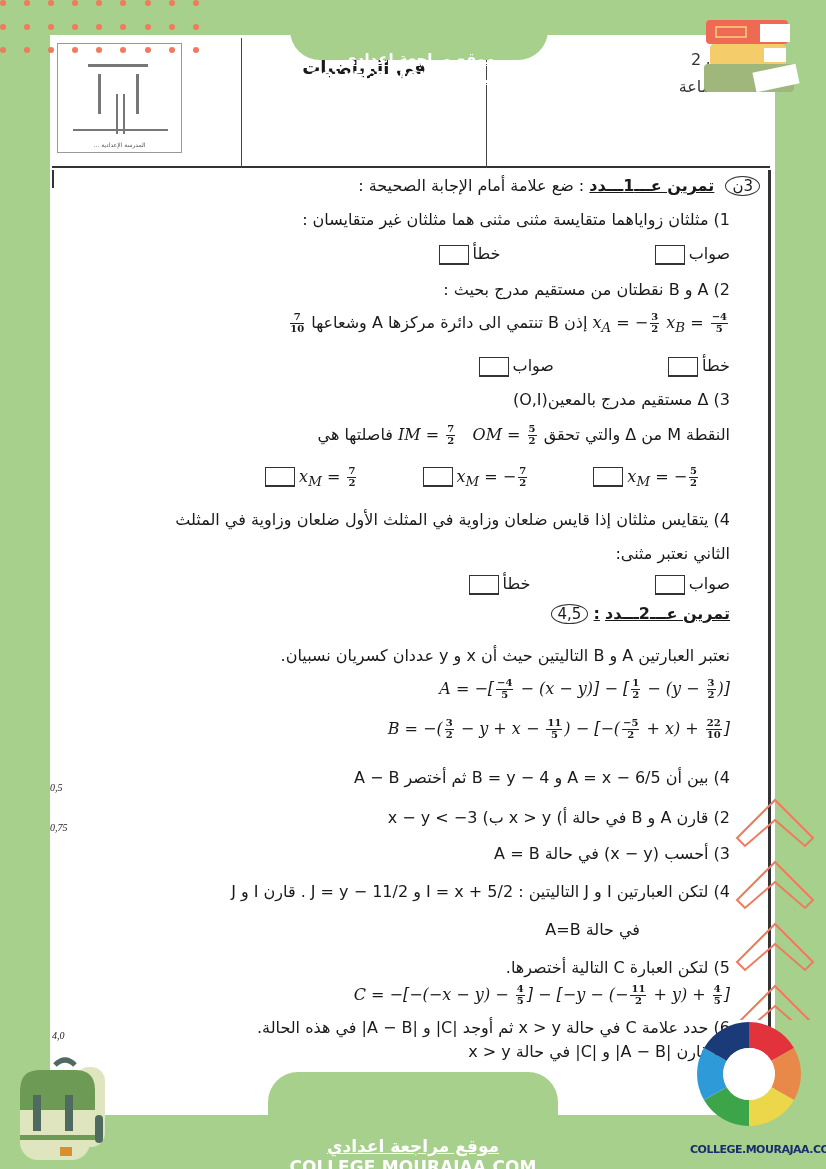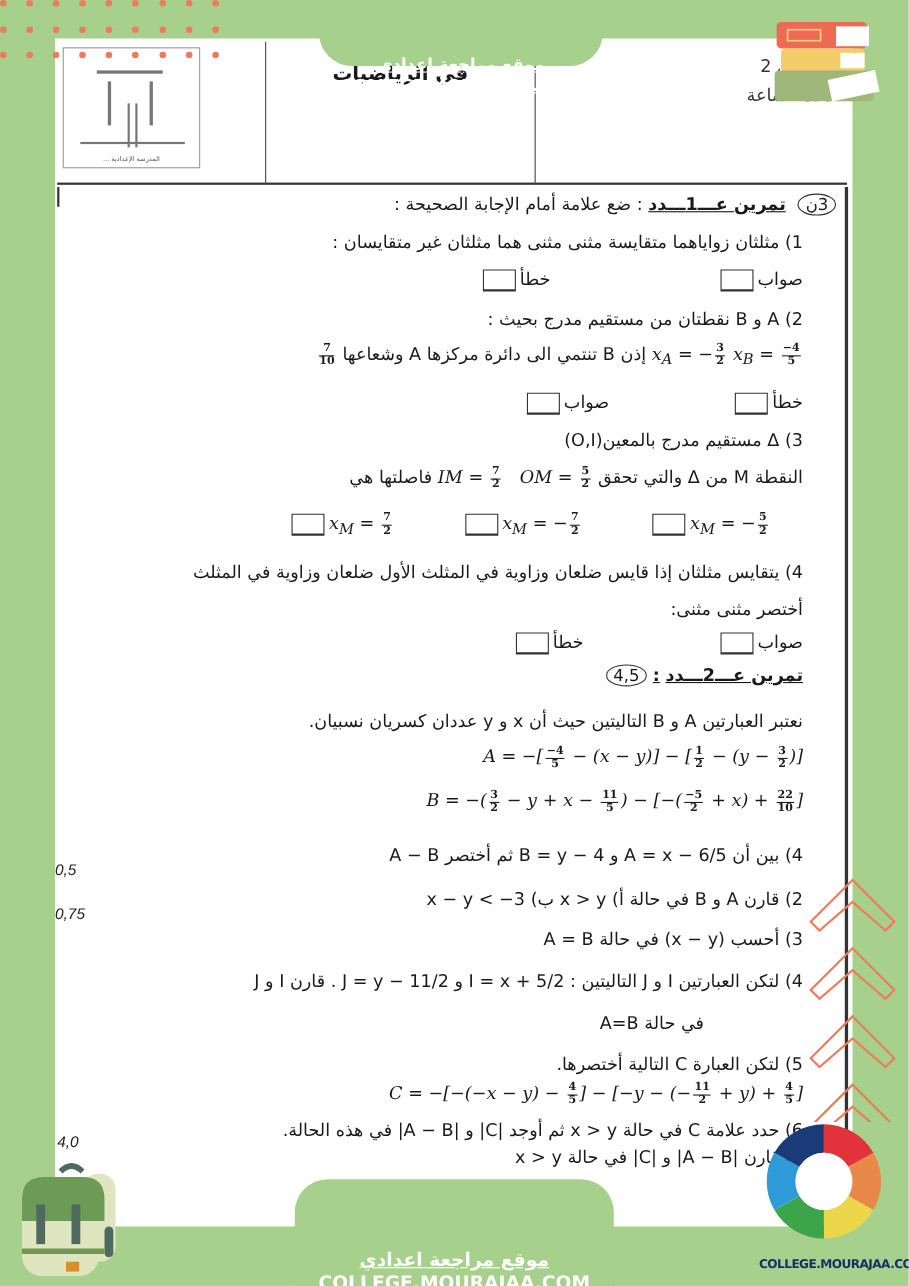--- a/index.html
+++ b/index.html
@@ -35,21 +35,21 @@
 
   .content { position: absolute; left: 60px; top: 170px; width: 700px; direction: rtl; text-align: right; font-size: 16px; }
   .line { position: absolute; right: 0; white-space: nowrap; }
   .ex-title { font-weight: bold; text-decoration: underline; }
   .score { display: inline-block; border: 1.5px solid #333; border-radius: 50%; padding: 0 6px; font-size: 15px; margin-left: 6px; }
   .box { display: inline-block; width: 30px; height: 20px; border: 1.5px solid #333; border-bottom-width: 2px; vertical-align: middle; margin: 0 4px; }
   .math { font-family: "DejaVu Serif", serif; font-style: italic; direction: ltr; unicode-bidi: embed; }
   .frac { display: inline-block; vertical-align: middle; text-align: center; font-size: 10px; line-height: 1.05; font-style: normal; font-weight: bold; margin: 0 2px; }
   .frac span { display: block; }
   .frac span:first-child { border-bottom: 1px solid #222; padding: 0 1px; }
-  .note { position: absolute; font-family: Liberation Sans, sans-serif; font-size: 14px; color: #222; font-style: italic; }
+  .note { position: absolute; font-family: Liberation Serif, serif; font-size: 10px; color: #222; font-style: italic; }
 
   .chev { position: absolute; left: 735px; }
   .chev svg { display: block; }
 
   .books { position: absolute; left: 704px; top: 12px; width: 100px; height: 82px; }
   .backpack { position: absolute; left: 15px; top: 1055px; width: 95px; height: 110px; }
   .wheel { position: absolute; left: 695px; top: 1020px; width: 108px; height: 108px; }
   .wheel-label { position: absolute; left: 690px; top: 1143px; width: 130px; font-size: 11px; font-weight: bold; color: #1b2d6b; text-align: center; letter-spacing: -0.5px; }
 </style>
 </head>
@@ -148,21 +148,21 @@
     <span>فاصلتها هي</span>
   </div>
   <div class="line" style="top:296px;right:60px;direction:ltr">
     <span class="box"></span><span class="math">x<sub>M</sub> = <span class="frac"><span>7</span><span>2</span></span></span>
     <span style="display:inline-block;width:50px"></span>
     <span class="box"></span><span class="math">x<sub>M</sub> = −<span class="frac"><span>7</span><span>2</span></span></span>
     <span style="display:inline-block;width:50px"></span>
     <span class="box"></span><span class="math">x<sub>M</sub> = −<span class="frac"><span>5</span><span>2</span></span></span>
   </div>
   <div class="line" style="top:340px;right:30px">4) يتقايس مثلثان إذا قايس ضلعان وزاوية في المثلث الأول ضلعان وزاوية في المثلث</div>
-  <div class="line" style="top:374px;right:30px">أختصر مثنى مثنى:</div>
+  <div class="line" style="top:374px;right:30px">الثاني نعتبر مثنى:</div>
   <div class="line" style="top:404px;right:30px">
     <span>صواب</span><span class="box"></span>
     <span style="display:inline-block;width:110px"></span>
     <span>خطأ</span><span class="box"></span>
   </div>
 
   <div class="line" style="top:434px;right:30px">
     <span class="ex-title">تمرين عـــ2ـــدد</span>
     <span class="ex-title">:</span>
     <span class="score">4,5</span>

